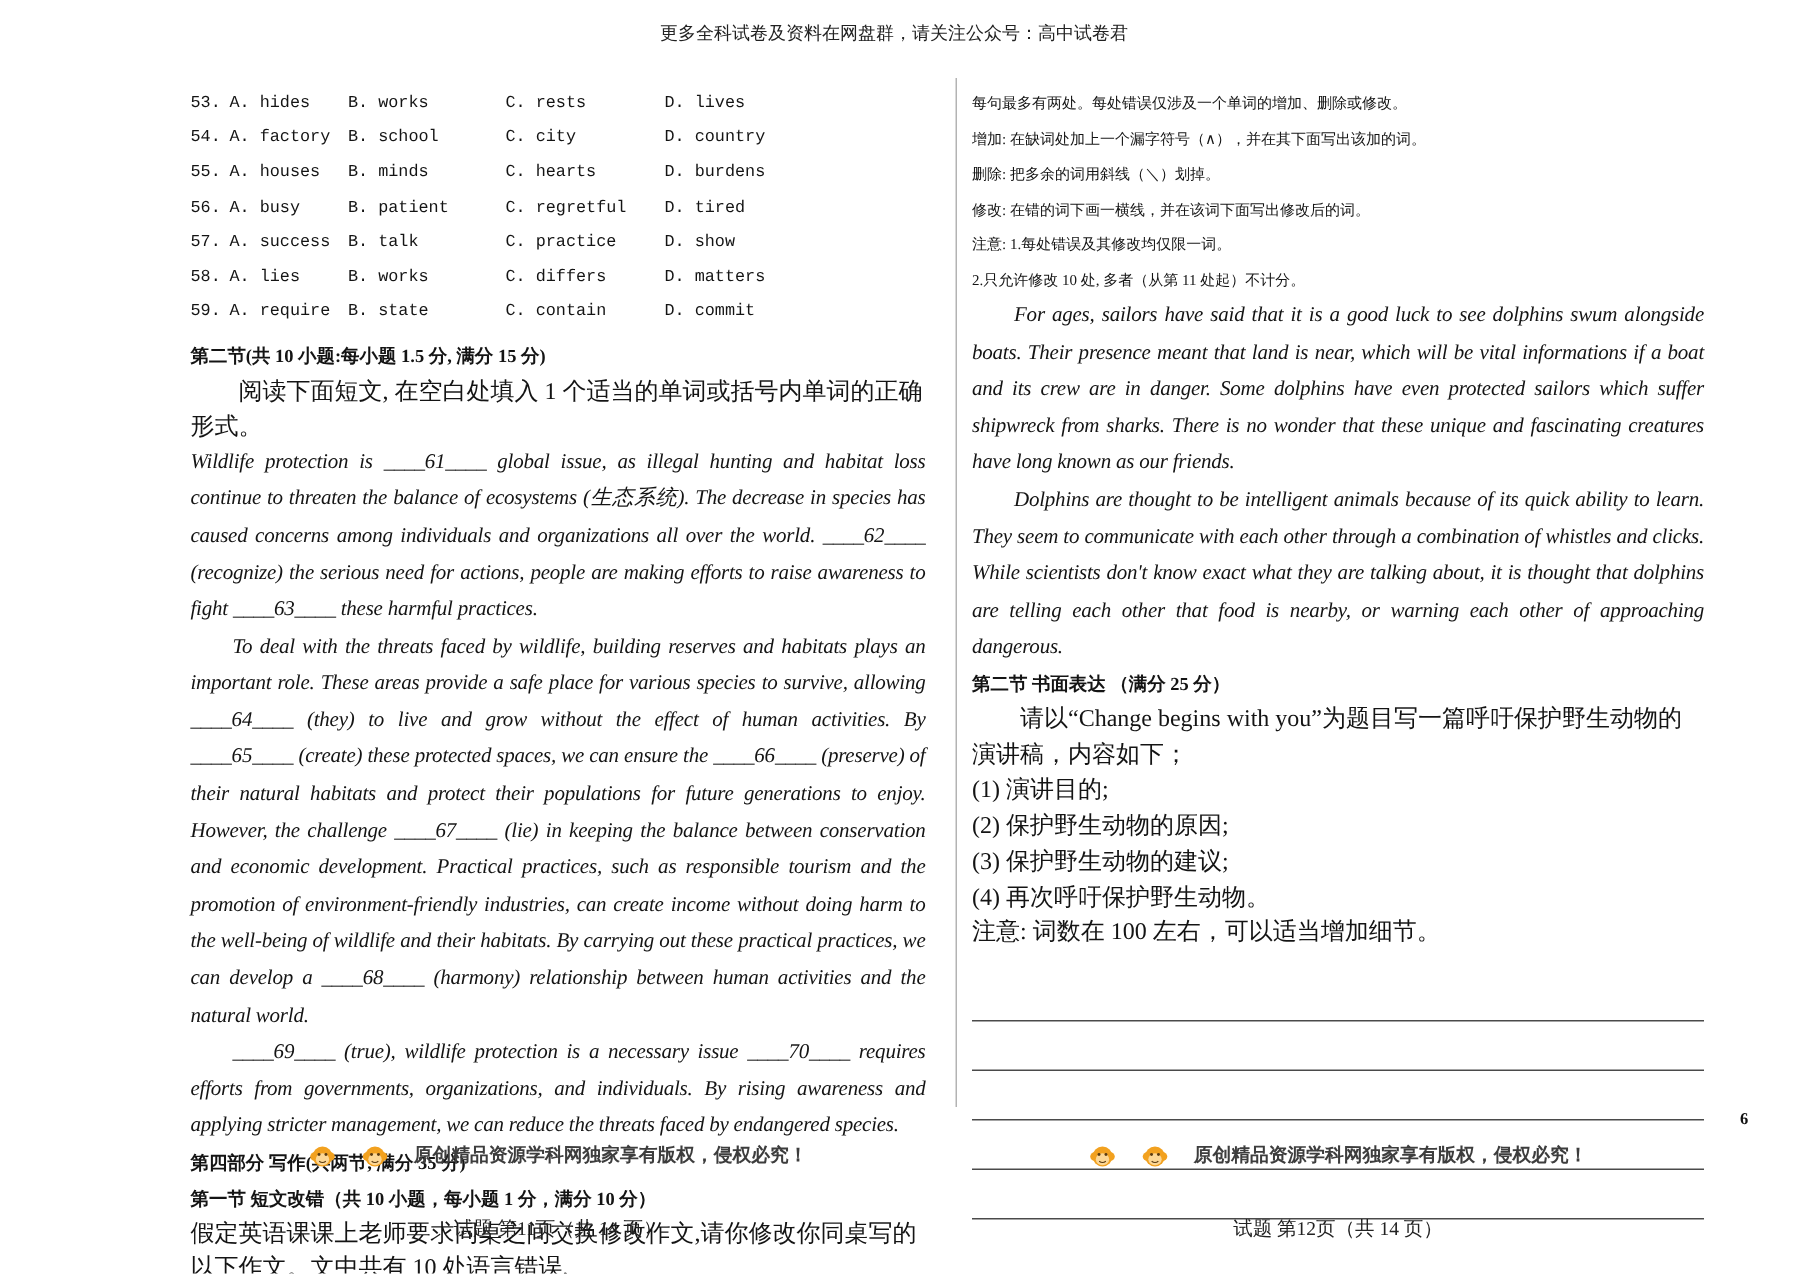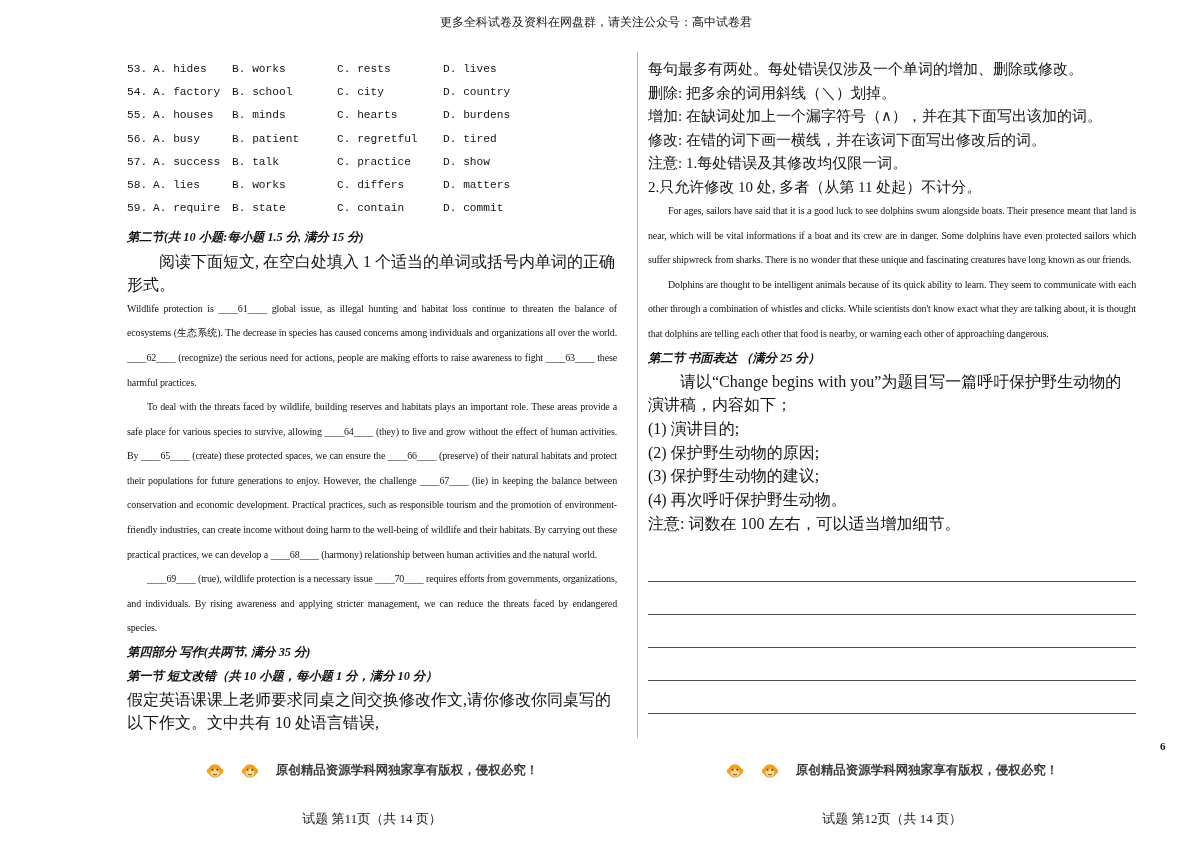--- a/index.html
+++ b/index.html
@@ -17,28 +17,29 @@
   }
   .col{position:absolute;top:58px;}
   .col-left{left:127px;width:490px;}
   .col-right{left:648px;width:488px;}
 
   .mc-block{margin-bottom:6px;font-family:Liberation Mono, monospace;}
   .mc-row{
     display:grid;grid-template-columns:26px 79px 105px 106px 1fr;
     font-size:11.2px;line-height:23.2px;white-space:nowrap;
   }
-  .h{font-weight:bold;font-size:12.3px;line-height:23.5px;font-style:italic;}
+  .h{font-weight:bold;font-size:12.3px;line-height:23.5px;}
   .line{font-size:16px;line-height:23.4px;}
   .para{
-    margin:0;text-align:justify;font-size:10px;line-height:24.6px;
+    margin:0;text-align:justify;font-size:14px;line-height:24.6px;
     letter-spacing:-0.15px;
+    font-style:italic;
   }
   .indent{text-indent:2em;}
-  .rule{font-size:15px;line-height:23.5px;}
+  .rule{font-size:10px;line-height:23.5px;}
   .points .line{line-height:23.8px;}
   .write-area{margin-top:14px;}
   .write-line{height:32px;border-bottom:1px solid #4a4a4a;}
 
   .footer{
     position:absolute;top:762px;display:flex;align-items:center;justify-content:center;gap:17px;
     font-family:"Liberation Sans","DejaVu Sans",sans-serif;
     font-size:12.5px;font-weight:bold;color:#3d3d3d;
   }
   .footer-left{left:127px;width:490px;}
@@ -117,22 +118,22 @@
   <p class="para">Wildlife protection is ____61____ global issue, as illegal hunting and habitat loss continue to threaten the balance of ecosystems (生态系统). The decrease in species has caused concerns among individuals and organizations all over the world. ____62____ (recognize) the serious need for actions, people are making efforts to raise awareness to fight ____63____ these harmful practices.</p>
   <p class="para indent">To deal with the threats faced by wildlife, building reserves and habitats plays an important role. These areas provide a safe place for various species to survive, allowing ____64____ (they) to live and grow without the effect of human activities. By ____65____ (create) these protected spaces, we can ensure the ____66____ (preserve) of their natural habitats and protect their populations for future generations to enjoy. However, the challenge ____67____ (lie) in keeping the balance between conservation and economic development. Practical practices, such as responsible tourism and the promotion of environment-friendly industries, can create income without doing harm to the well-being of wildlife and their habitats. By carrying out these practical practices, we can develop a ____68____ (harmony) relationship between human activities and the natural world.</p>
   <p class="para indent">____69____ (true), wildlife protection is a necessary issue ____70____ requires efforts from governments, organizations, and individuals. By rising awareness and applying stricter management, we can reduce the threats faced by endangered species.</p>
   <div class="h">第四部分  写作(共两节, 满分 35 分)</div>
   <div class="h">第一节  短文改错（共 10 小题，每小题 1 分，满分 10 分）</div>
   <div class="line">假定英语课课上老师要求同桌之间交换修改作文,请你修改你同桌写的以下作文。文中共有 10 处语言错误,</div>
 </div>
 
 <div class="col col-right">
   <div class="rule">每句最多有两处。每处错误仅涉及一个单词的增加、删除或修改。</div>
+  <div class="rule">增加: 在缺词处加上一个漏字符号（∧），并在其下面写出该加的词。</div>
   <div class="rule">删除: 把多余的词用斜线（＼）划掉。</div>
-  <div class="rule">增加: 在缺词处加上一个漏字符号（∧），并在其下面写出该加的词。</div>
   <div class="rule">修改: 在错的词下画一横线，并在该词下面写出修改后的词。</div>
   <div class="rule">注意: 1.每处错误及其修改均仅限一词。</div>
   <div class="rule">2.只允许修改 10 处, 多者（从第 11 处起）不计分。</div>
 
   <p class="para indent">For ages, sailors have said that it is a good luck to see dolphins swum alongside boats. Their presence meant that land is near, which will be vital informations if a boat and its crew are in danger. Some dolphins have even protected sailors which suffer shipwreck from sharks. There is no wonder that these unique and fascinating creatures have long known as our friends.</p>
   <p class="para indent">Dolphins are thought to be intelligent animals because of its quick ability to learn. They seem to communicate with each other through a combination of whistles and clicks. While scientists don't know exact what they are talking about, it is thought that dolphins are telling each other that food is nearby, or warning each other of approaching dangerous.</p>
 
   <div class="h">第二节  书面表达  （满分 25 分）</div>
   <div class="line indent">请以“Change begins with you”为题目写一篇呼吁保护野生动物的演讲稿，内容如下；</div>
 

